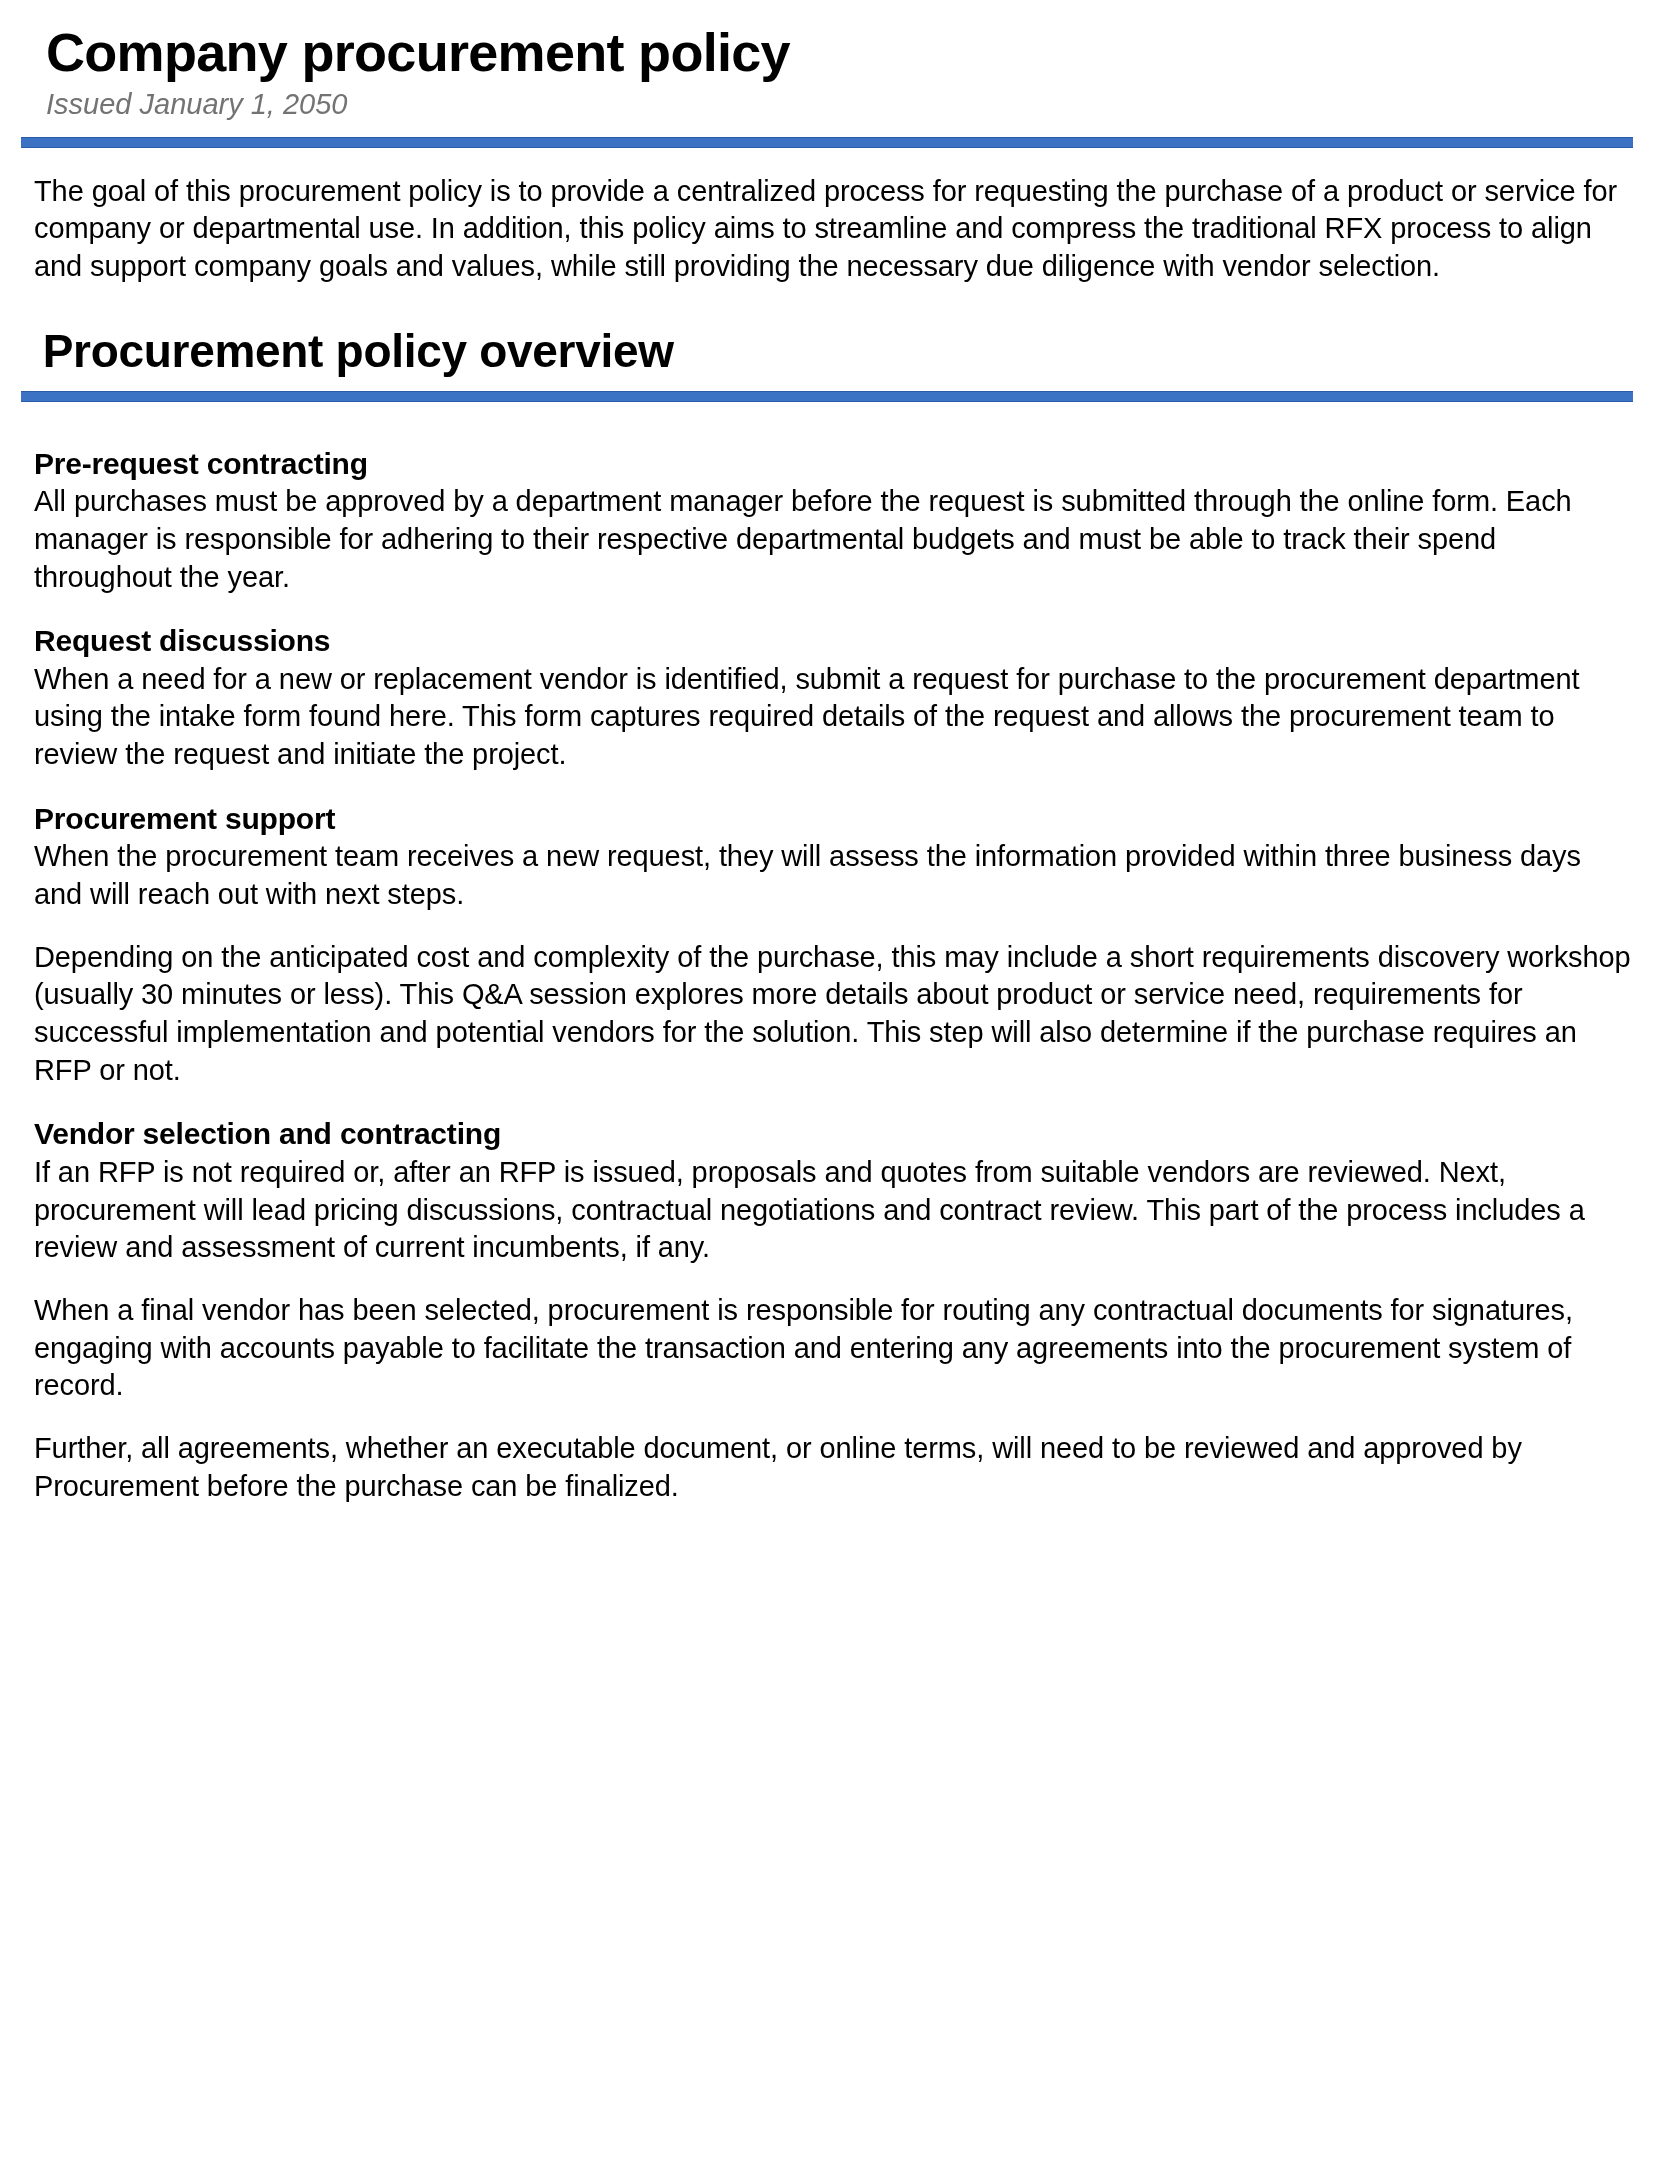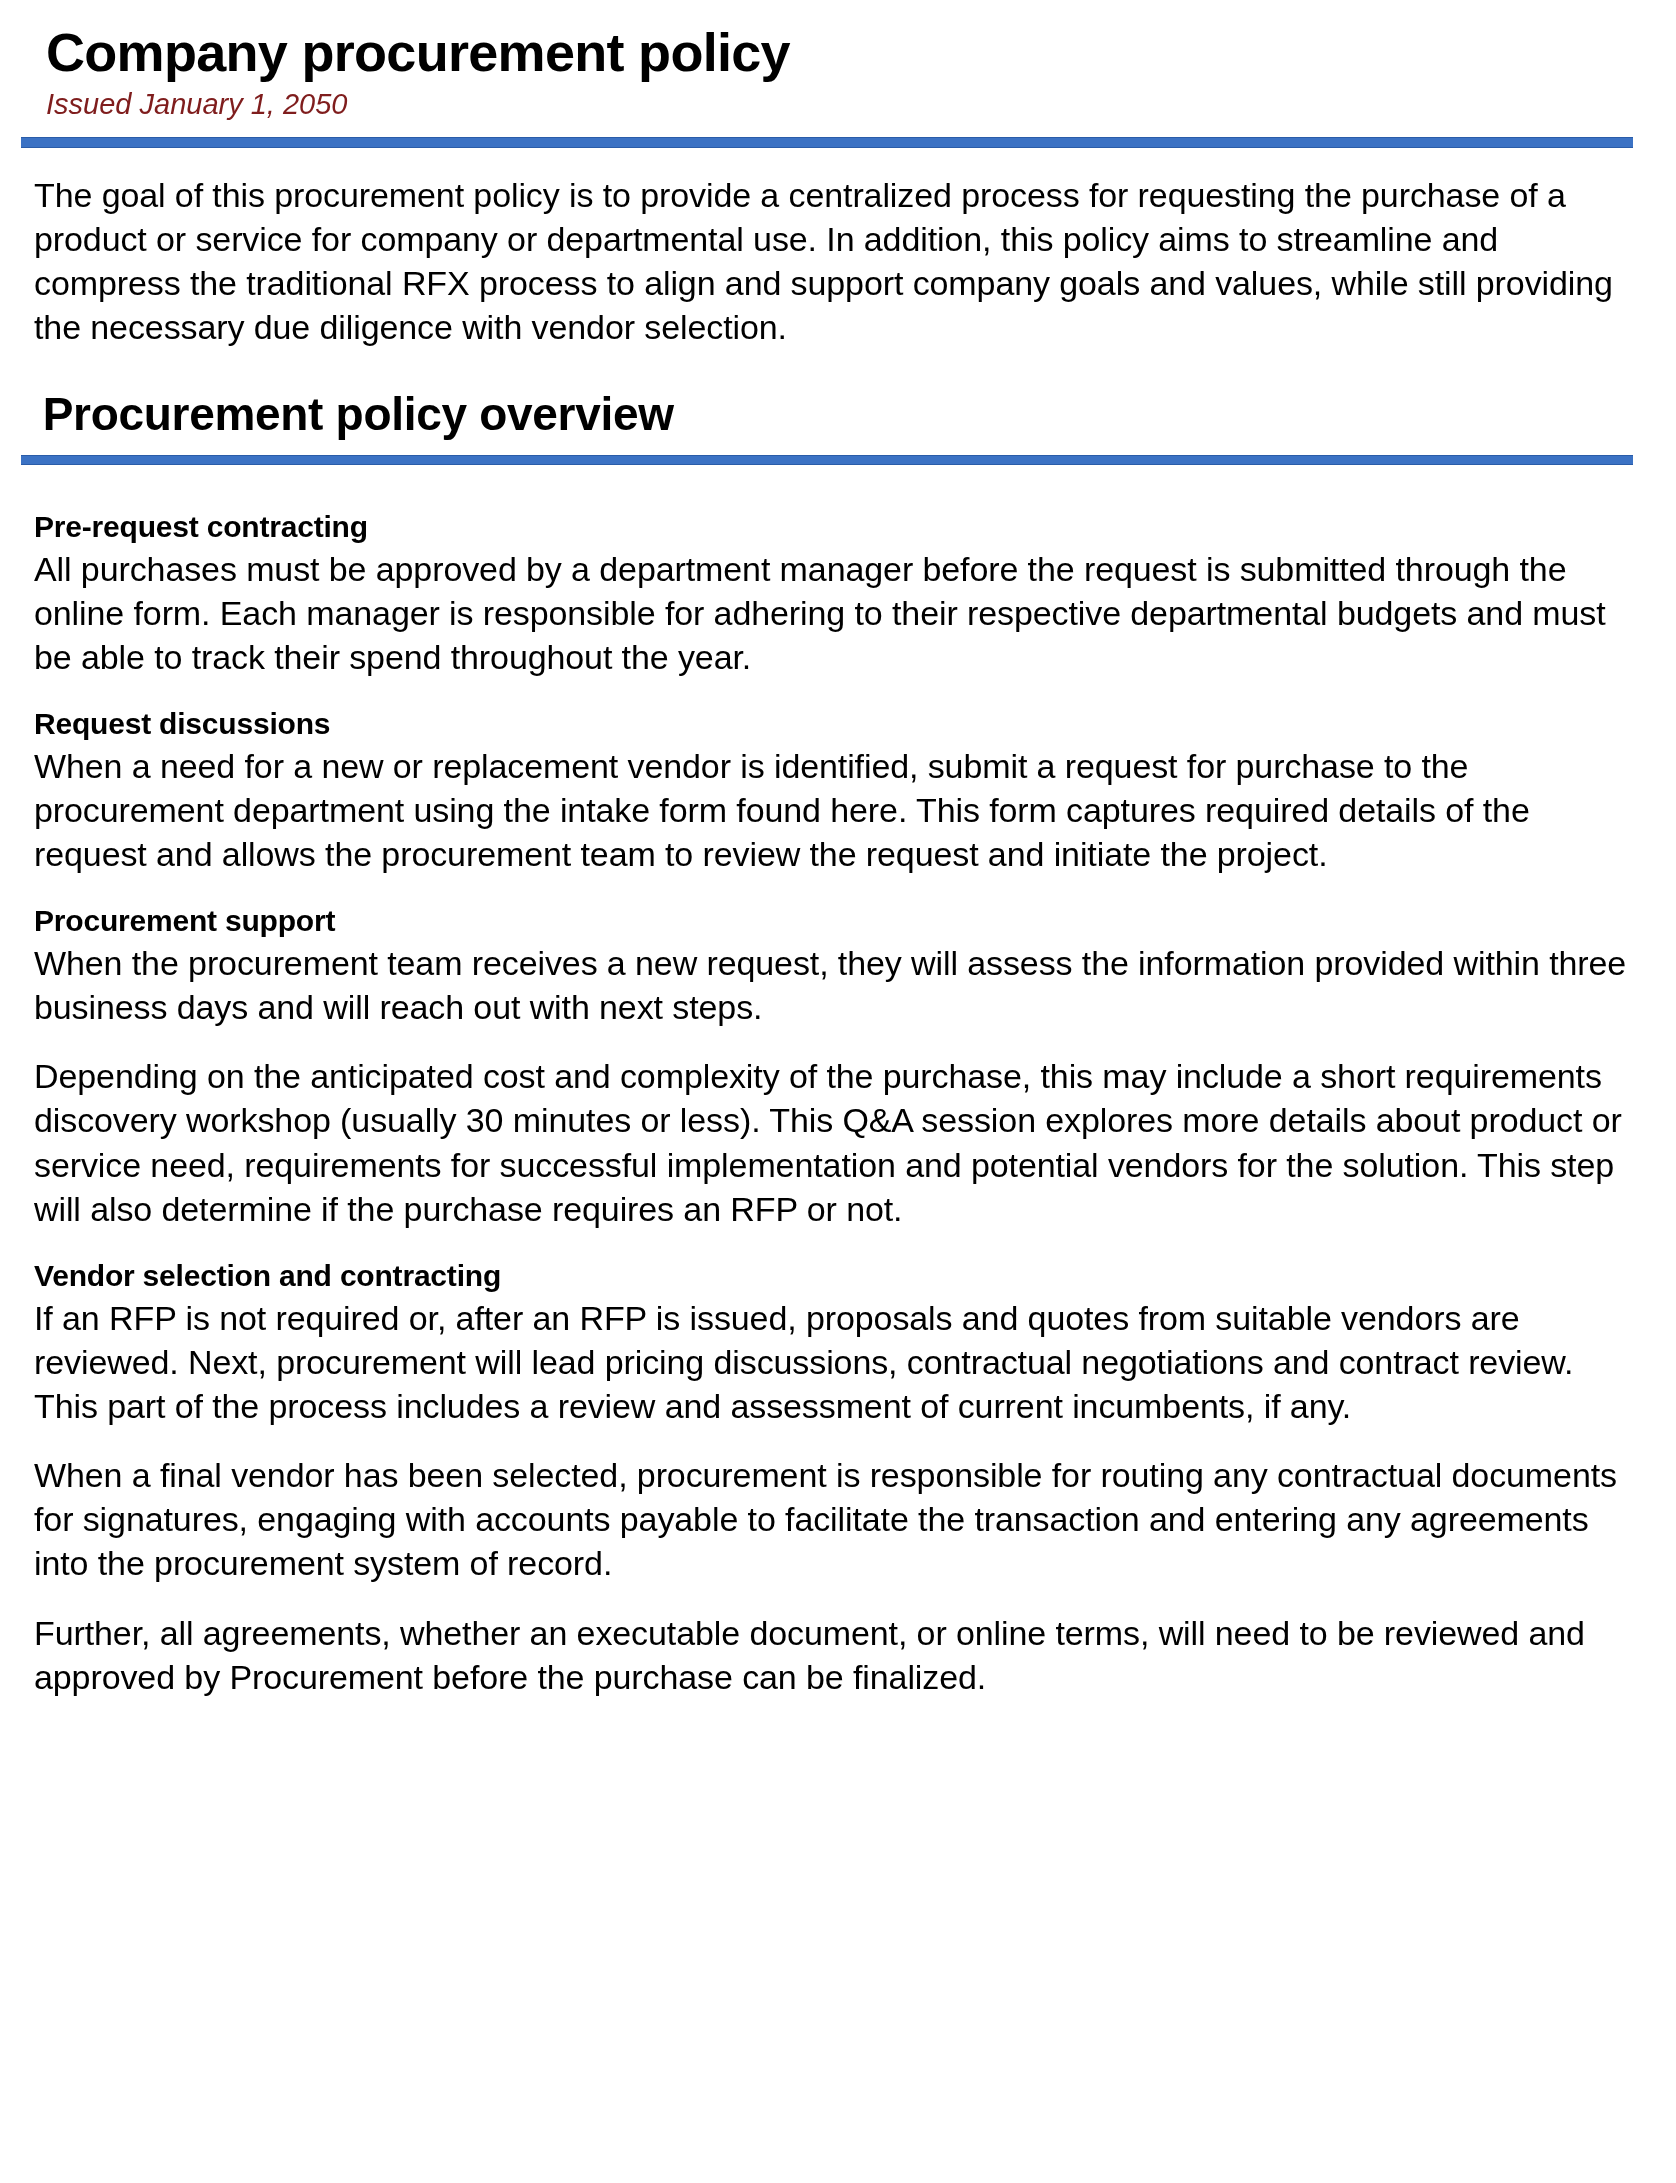--- a/index.html
+++ b/index.html
@@ -55,21 +55,21 @@
     box-sizing: border-box;
   }
   .rule-top { margin-top: 15px; }
   .rule-section { margin-top: 12.2px; }
 
   
   .content {
     padding: 0 44px 0 34px;
   }
   .para {
-    font-size: 34px;
+    font-size: 29px;
     line-height: 1.30;
     margin: 0;
     color: #000000;
     letter-spacing: -0.1px;
   }
   .para.intro { margin-top: 25px; }
 
   .section-h2 {
     font-size: 46px;
     font-weight: bold;
@@ -93,21 +93,21 @@
 
   .para + .para { margin-top: 25px; }
 </style>
 </head>
 <body style="background: rgb(255, 255, 255);">
 
 <div class="page">
 
   <div class="title-block">
     <h1 class="doc-title">Company procurement policy</h1>
-    <div class="doc-subtitle" style="color: #7f1d1d;">Issued January 1, 2050</div>
+    <div class="doc-subtitle" style="color: #737373;">Issued January 1, 2050</div>
   </div>
 
   <div class="rule rule-top" style="background: rgb(59, 114, 196); border-top-color: rgb(42, 92, 168); border-bottom-color: rgb(42, 92, 168);"></div>
 
   <div class="content">
 
     <p class="para intro">The goal of this procurement policy is to provide a centralized process for requesting the purchase of a product or service for company or departmental use. In addition, this policy aims to streamline and compress the traditional RFX process to align and support company goals and values, while still providing the necessary due diligence with vendor selection.</p>
 
     <h2 class="section-h2">Procurement policy overview</h2>
   </div>

